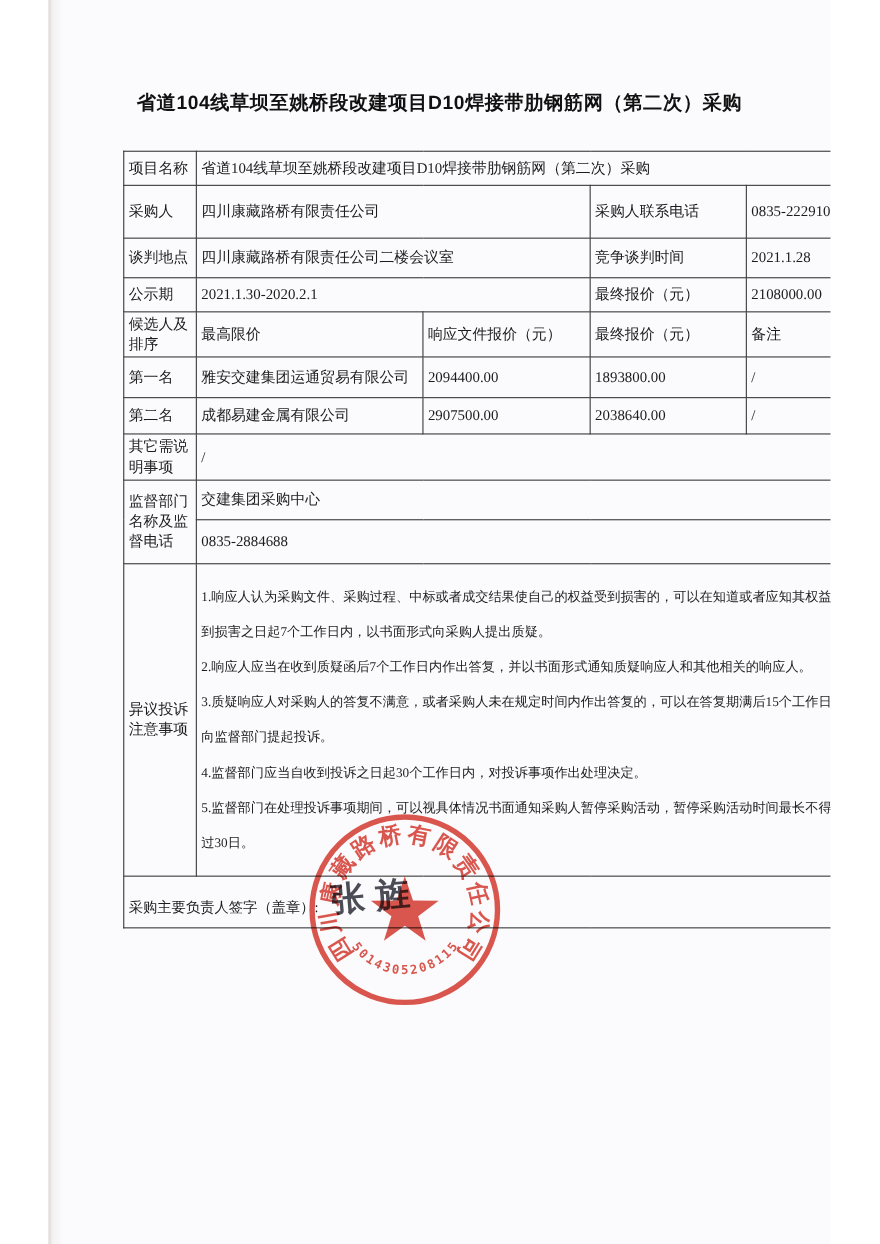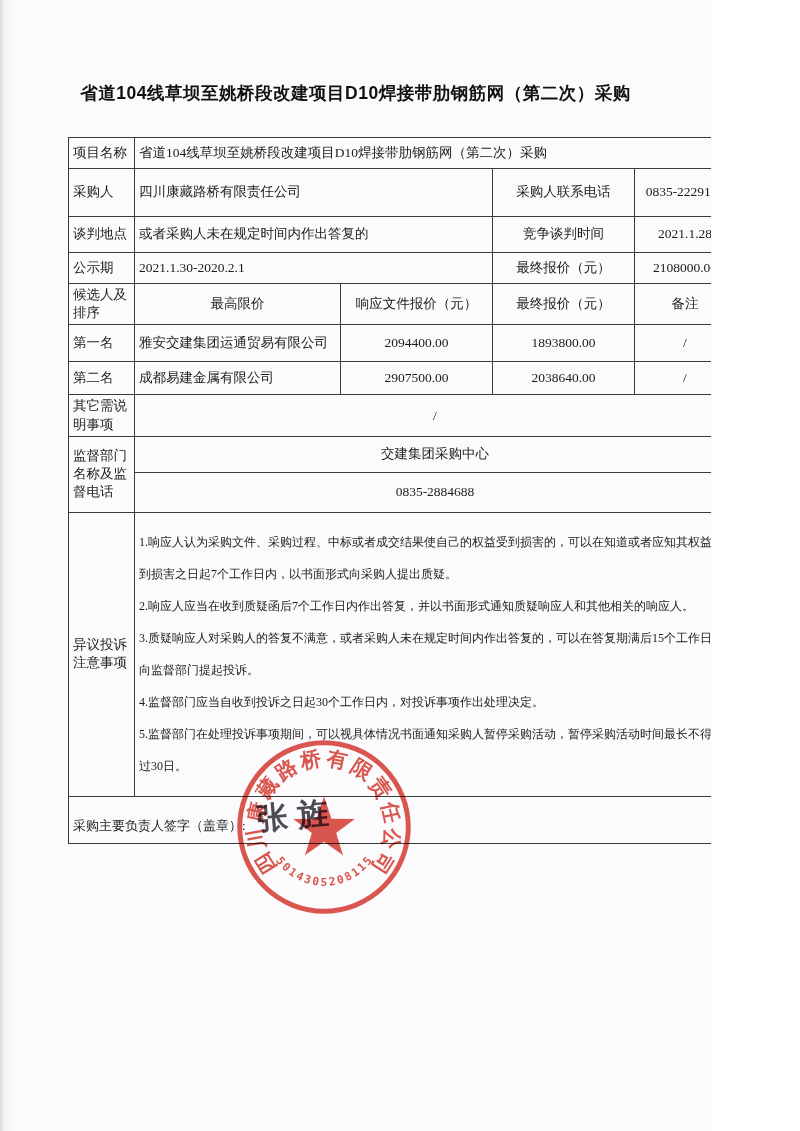--- a/index.html
+++ b/index.html
@@ -7,20 +7,21 @@
   body{
     font-family:"Liberation Serif","DejaVu Serif",serif;
     color:#1c1c1c;
     background:#ffffff;
   }
   .page{
     position:relative;
     width:711px; height:1131px;
     background:linear-gradient(90deg,#ddd8d4 0px,#f4f2f3 4px,#fbfafc 14px,#fbfafc 100%);
     overflow:hidden;
+    margin-left:44px;
   }
   .title-block{
     padding-top:82px;
     text-align:center;
     font-family:"Liberation Sans","DejaVu Sans",sans-serif;
     font-weight:bold;
     font-size:17.5px;
     line-height:22px;
     color:#111;
     letter-spacing:0.5px;
@@ -35,21 +36,21 @@
   }
   table.results td{
     border:1.4px solid #3a3a3a;
     vertical-align:middle;
     padding:2px 4px;
     line-height:1.35;
     overflow:hidden;
   }
   td.lbl{ padding-left:4px; }
   td.val{ padding-left:7px; }
-  td.ctr{ text-align:center; }
+  td.ctr{ }
   tr.r1{height:31px} tr.r2{height:48px} tr.r3{height:36px} tr.r4{height:31px}
   tr.r5{height:35px} tr.r6{height:37px} tr.r7{height:33px} tr.r8{height:39px}
   tr.r9a{height:36px} tr.r9b{height:40px} tr.r10{height:284px} tr.r11{height:39px}
   .objection-cell{ padding:8px 10px 8px 8px; }
   .objection-cell .item{ line-height:32px; font-size:12px; }
   .sig-cell{ padding-left:4px; white-space:nowrap; }
   .sig-label{ font-size:13px; }
   .signature{
     display:inline-block;
     margin-left:8px;
@@ -110,21 +111,21 @@
         <td class="val" colspan="4">省道104线草坝至姚桥段改建项目D10焊接带肋钢筋网（第二次）采购</td>
       </tr>
       <tr class="r2">
         <td class="lbl">采购人</td>
         <td class="val" colspan="2">四川康藏路桥有限责任公司</td>
         <td class="ctr">采购人联系电话</td>
         <td class="ctr">0835-2229106</td>
       </tr>
       <tr class="r3">
         <td class="lbl">谈判地点</td>
-        <td class="val" colspan="2">或者采购人未在规定时间内作出答复的</td>
+        <td class="val" colspan="2">四川康藏路桥有限责任公司二楼会议室</td>
         <td class="ctr">竞争谈判时间</td>
         <td class="ctr">2021.1.28</td>
       </tr>
       <tr class="r4">
         <td class="lbl">公示期</td>
         <td class="val" colspan="2">2021.1.30-2020.2.1</td>
         <td class="ctr">最终报价（元）</td>
         <td class="ctr">2108000.00</td>
       </tr>
       <tr class="r5">

